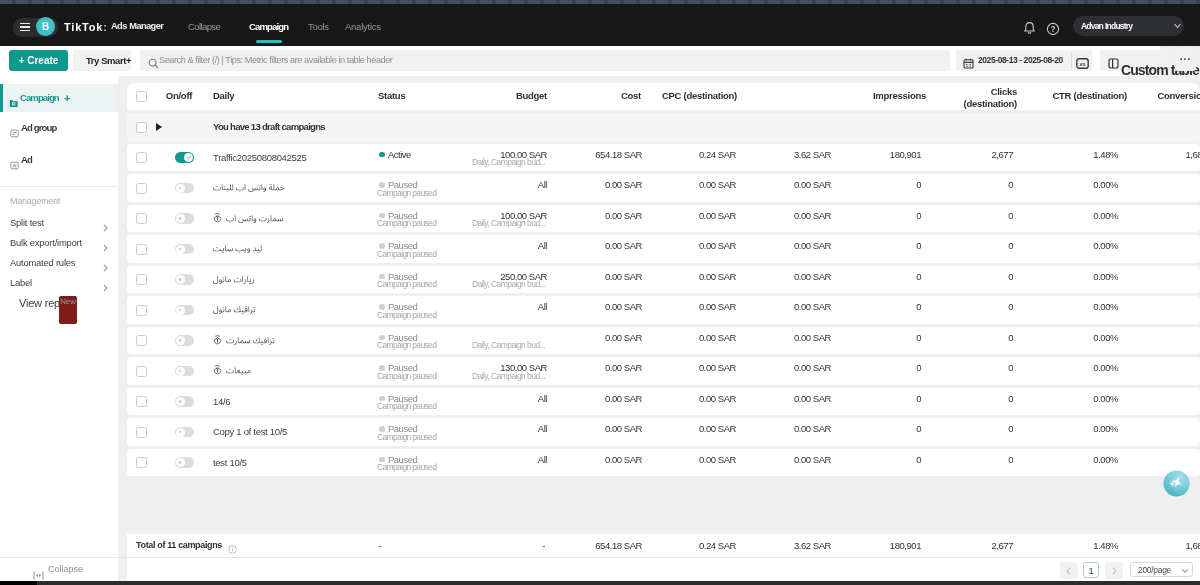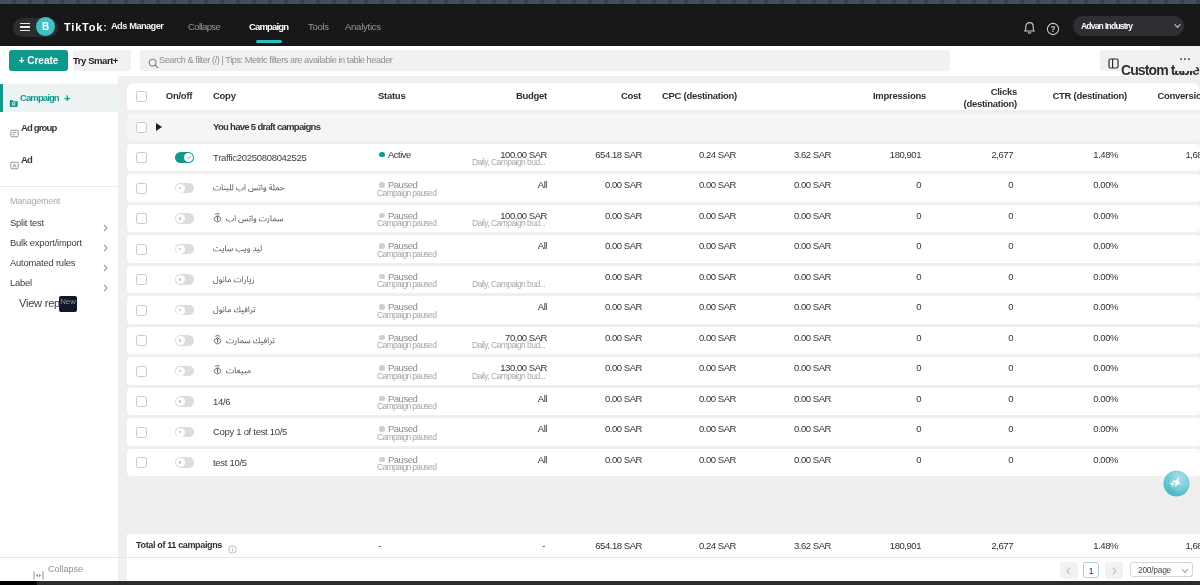--- a/index.html
+++ b/index.html
@@ -42,27 +42,40 @@
       </svg></div>
   <div style="position:absolute;left:1073px;top:12px;width:111px;height:20px;border-radius:10px;background:#2e2f32"></div>
   <div style="position:absolute;left:1081px;top:12px;height:20px;line-height:20px;font-size:8.5px;font-weight:700;color:#fff;letter-spacing:-0.8px;word-spacing:0.5px;white-space:nowrap">Advan Industry</div>
   <svg style="position:absolute;left:1173px;top:19px" width="9" height="6" viewBox="0 0 9 6">
       <path d="M1.5 1.2 L4.5 4.4 L7.5 1.2" fill="none" stroke="#b9b9b9" stroke-width="1.2"></path>
     </svg>
 </div>
 
 <div style="position:absolute;left:0;top:46px;width:1160px;height:30px;background:#fff">
   <div style="position:absolute;left:9px;top:4px;width:59px;height:21px;border-radius:3px;background:#0f988c;color:#fff;text-align:center;line-height:21px;font-size:10px;font-weight:700;white-space:nowrap">+ Create</div>
-  <div style="position:absolute;left:73px;top:4px;width:58px;height:21px;border-radius:3px;background:#f1f1f1;color:#1f1f1f;text-align:left;line-height:21px;font-size:9.5px;font-weight:700;letter-spacing:-0.44px;white-space:nowrap">Try Smart+</div>
+  <div style="position:absolute;left:73px;top:4px;width:58px;height:21px;border-radius:3px;background:#f1f1f1;color:#1f1f1f;text-align:right;line-height:21px;font-size:9.5px;font-weight:700;letter-spacing:-0.44px;white-space:nowrap">Try Smart+</div>
   <div style="position:absolute;left:140px;top:4px;width:810px;height:21px;border-radius:3px;background:#f1f1f1">
     <div style="position:absolute;left:8px;top:5px"><svg width="11" height="11" viewBox="0 0 11 11">
           <circle cx="4.6" cy="4.6" r="3.4" fill="none" stroke="#7f7f7f" stroke-width="1.1"></circle>
           <path d="M7.2 7.2 L10 10" stroke="#7f7f7f" stroke-width="1.1"></path>
         </svg></div>
     <div style="position:absolute;left:19px;top:0;height:21px;line-height:21px;font-size:9.2px;letter-spacing:-0.45px;color:#8e8e8e;white-space:nowrap">Search &amp; filter (/) | Tips: Metric filters are available in table header</div>
+  </div>
+  <div style="position:absolute;left:956px;top:4px;width:136px;height:21px;border-radius:3px;background:#f1f1f1">
+    <div style="position:absolute;left:7px;top:5px"><svg width="11" height="11" viewBox="0 0 11 11">
+          <rect x="1" y="1.8" width="9" height="8.2" rx="1" fill="none" stroke="#3a3a3a" stroke-width="1.1"></rect>
+          <path d="M1 4.4 h9 M3.4 0.8 v2 M7.6 0.8 v2" stroke="#3a3a3a" stroke-width="1.1"></path>
+          <path d="M3.2 6.4 h1.4 M6.4 6.4 h1.4 M3.2 8.3 h1.4 M6.4 8.3 h1.4" stroke="#3a3a3a" stroke-width="1"></path>
+        </svg></div>
+    <div style="position:absolute;left:22px;top:0;height:21px;line-height:21px;font-size:8.5px;font-weight:700;color:#2f2f2f;letter-spacing:-0.42px;white-space:nowrap">2025-08-13 - 2025-08-20</div>
+    <div style="position:absolute;left:115px;top:3px;width:1px;height:15px;background:#d9d9d9"></div>
+    <div style="position:absolute;left:120px;top:5px"><svg width="13" height="11" viewBox="0 0 13 11">
+          <rect x="0.8" y="0.8" width="11.4" height="9.4" rx="2.2" fill="none" stroke="#3a3a3a" stroke-width="1.4"></rect>
+          <text x="6.5" y="7.8" text-anchor="middle" font-size="5.6" font-weight="bold" fill="#3a3a3a" font-family="Liberation Sans, sans-serif">vs</text>
+        </svg></div>
   </div>
   <div style="position:absolute;left:1100px;top:4px;width:70px;height:21px;border-radius:3px;background:#f1f1f1">
     <div style="position:absolute;left:8px;top:5px"><svg width="11" height="11" viewBox="0 0 11 11">
           <rect x="1" y="1" width="9" height="9" rx="1.4" fill="none" stroke="#2f2f2f" stroke-width="1.2"></rect>
           <path d="M4.6 1 v9" stroke="#2f2f2f" stroke-width="1.2"></path>
         </svg></div>
     <div style="position:absolute;left:21px;top:10px;height:21px;line-height:21px;font-size:14px;font-weight:700;color:#2f2f2f;letter-spacing:-0.9px;white-space:nowrap">Custom table</div>
   </div>
   <div style="position:absolute;left:1175px;top:4px;width:21px;height:21px;border-radius:3px;background:#f1f1f1;text-align:center;line-height:20px;font-size:10px;font-weight:700;color:#2f2f2f;letter-spacing:0.5px">···</div>
 </div>
@@ -100,40 +113,40 @@
       </svg></div>
   <div style="position:absolute;left:10px;top:181px;font-size:9.4px;letter-spacing:-0.2px;color:#3d3d3d;white-space:nowrap">Automated rules</div>
 <div style="position:absolute;left:103px;top:182px"><svg width="5" height="8" viewBox="0 0 5 8">
         <path d="M1 1 L4 4 L1 7" fill="none" stroke="#9a9a9a" stroke-width="1.1"></path>
       </svg></div>
   <div style="position:absolute;left:10px;top:201px;font-size:9.4px;letter-spacing:-0.2px;color:#3d3d3d;white-space:nowrap">Label</div>
 <div style="position:absolute;left:103px;top:202px"><svg width="5" height="8" viewBox="0 0 5 8">
         <path d="M1 1 L4 4 L1 7" fill="none" stroke="#9a9a9a" stroke-width="1.1"></path>
       </svg></div>
   <div style="position:absolute;left:19px;top:221px;font-size:11px;letter-spacing:-0.2px;color:#3d3d3d">View report</div>
-  <div style="position:absolute;left:59px;top:220px;width:18px;height:16px;background:#0f172a;border-radius:2px;text-align:center;line-height:12px;font-size:7.8px;color:#9a9a9a">New</div>
+  <div style="position:absolute;left:59px;top:220px;width:18px;height:28px;background:#7f1d1d;border-radius:2px;text-align:center;line-height:12px;font-size:7.8px;color:#9a9a9a">New</div>
 </div>
 
 <div style="position:absolute;left:127px;top:83px;width:1073px;height:26.5px;background:#fff;border-radius:8px 8px 0 0">
   <div class="cb" style="top:7.75px"></div>
   <div class="hl" style="left:32px;width:40px;text-align:center">On/off</div>
-  <div class="hl" style="left:86px">Copy</div>
+  <div class="hl" style="left:86px">Daily</div>
   <div class="hl" style="left:251px">Status</div>
   <div class="hv" style="width:420px">Budget</div>
     <div class="hv" style="width:514px">Cost</div>
     <div class="hv" style="width:610px">CPC (destination)</div>
     <div class="hv" style="width:799px">Impressions</div>
   <div class="hv" style="width:890px;line-height:12px;padding-top:3px;height:23.5px">Clicks<br>(destination)</div>
   <div class="hv" style="width:1000px">CTR (destination)</div>
     <div class="hv" style="width:1085px">Conversions</div>
 </div>
 <div class="row" style="top:113.25px;height:27.5px;background:#f4f5f6">
     <div class="cb"></div>
     <div style="position:absolute;left:29px;top:9.75px;width:0;height:0;border-left:6.5px solid #1f1f1f;border-top:4.25px solid transparent;border-bottom:4.25px solid transparent"></div>
-    <div class="nm" style="font-size:9.5px;font-weight:700;color:#333;letter-spacing:-0.7px">You have 5 draft campaigns</div>
+    <div class="nm" style="font-size:9.5px;font-weight:700;color:#333;letter-spacing:-0.7px">You have 13 draft campaigns</div>
   </div>
 <div class="row" style="top:143.75px;height:27px;background:#fff">
     <div class="cb"></div>
     <div style="position:absolute;left:48px;top:8.5px;width:19px;height:10.5px;border-radius:6px;background:#12998e">
 <div style="position:absolute;right:0.75px;top:0.75px;width:9px;height:9px;border-radius:50%;background:#fff"></div>
 <svg style="position:absolute;right:2.4px;top:3.2px" width="6" height="5" viewBox="0 0 6 5">
         <path d="M1 2.5 L2.4 3.8 L5 0.8" fill="none" stroke="#999" stroke-width="0.9"></path>
       </svg>
     </div>
     <div class="nm">Traffic20250808042525</div>
@@ -234,20 +247,21 @@
 <div style="position:absolute;left:4.2px;top:4.2px;width:2.2px;height:2.2px;border-radius:50%;background:#c0c0c0"></div>
     </div>
     <div style="position:absolute;left:86px;top:7px;display:flex;align-items:flex-start">
       <svg width="41.5" height="13" viewBox="0 -1122 5067 1585" style="display:block">
         <path d="M30 1Q30 -23 34.5 -50.5Q39 -78 48.5 -109.5Q58 -141 72 -176L144 -148Q134 -120 126.5 -95.0Q119 -70 115.5 -48.0Q112 -26 112 -6Q112 42 137.5 77.0Q163 112 208.0 131.0Q253 150 313 150Q386 150 433.5 129.0Q481 108 507.5 65.0Q534 22 543.0 -44.5Q552 -111 549 -201L530 -714H613L630 -180Q632 -113 624.5 -51.5Q617 10 596.0 61.5Q575 113 538.0 151.5Q501 190 445.0 211.0Q389 232 310 232Q257 232 207.0 218.0Q157 204 117.0 176.0Q77 148 53.5 104.5Q30 61 30 1Z M753 230 735 148Q795 140 845.5 125.5Q896 111 932.5 84.0Q969 57 989.0 13.0Q1009 -31 1009 -97Q1009 -165 984.0 -210.0Q959 -255 919 -255Q898 -255 880.0 -239.0Q862 -223 850.5 -196.0Q839 -169 839 -137Q839 -119 847.0 -107.5Q855 -96 870.5 -89.5Q886 -83 910.0 -80.0Q934 -77 966 -77H1177Q1198 -77 1207.5 -65.5Q1217 -54 1217 -38Q1217 -22 1203.0 -8.5Q1189 5 1167 5H928Q883 5 844.5 -8.0Q806 -21 782.5 -48.5Q759 -76 759 -121Q759 -163 772.0 -201.5Q785 -240 807.5 -270.5Q830 -301 860.5 -319.0Q891 -337 927 -337Q973 -337 1009.0 -310.0Q1045 -283 1066.0 -228.5Q1087 -174 1087 -91Q1087 2 1049.5 69.5Q1012 137 937.5 177.0Q863 217 753 230Z M1167 5 1177 -77Q1226 -77 1255.0 -83.0Q1284 -89 1297.0 -107.5Q1310 -126 1310 -163Q1310 -188 1302.0 -222.5Q1294 -257 1281.0 -296.0Q1268 -335 1253 -373L1334 -403Q1347 -371 1358.5 -330.0Q1370 -289 1378.0 -249.0Q1386 -209 1386 -179Q1386 -139 1377.5 -108.5Q1369 -78 1352.0 -56.5Q1335 -35 1308.5 -21.5Q1282 -8 1247.0 -1.5Q1212 5 1167 5ZM1295 -507Q1274 -507 1259.5 -521.5Q1245 -536 1245 -556Q1245 -576 1259.5 -591.0Q1274 -606 1295 -606Q1315 -606 1329.5 -591.0Q1344 -576 1344 -556Q1344 -536 1329.5 -521.5Q1315 -507 1295 -507Z M1727 5Q1647 5 1604.5 -13.0Q1562 -31 1546.0 -69.0Q1530 -107 1528 -167L1508 -714H1590L1610 -199Q1612 -150 1619.5 -123.5Q1627 -97 1653.5 -87.0Q1680 -77 1737 -77Q1758 -77 1767.5 -65.5Q1777 -54 1777 -38Q1777 -22 1763.0 -8.5Q1749 5 1727 5Z M1727 5 1737 -77Q1765 -77 1784.0 -89.0Q1803 -101 1821.0 -129.0Q1839 -157 1860 -204Q1889 -268 1917.5 -301.0Q1946 -334 1974.5 -346.0Q2003 -358 2031 -358Q2065 -358 2094.0 -340.5Q2123 -323 2145.0 -294.0Q2167 -265 2179.5 -230.5Q2192 -196 2192 -162Q2192 -102 2171.0 -66.5Q2150 -31 2117.5 -15.5Q2085 0 2050 0Q2019 0 1970.5 -12.0Q1922 -24 1848 -73L1887 -136Q1936 -105 1975.5 -93.5Q2015 -82 2041 -82Q2070 -82 2087.0 -90.5Q2104 -99 2112.0 -115.0Q2120 -131 2120 -151Q2120 -180 2106.0 -209.0Q2092 -238 2070.5 -257.0Q2049 -276 2025 -276Q2007 -276 1990.0 -266.0Q1973 -256 1955.0 -229.0Q1937 -202 1914 -151Q1890 -97 1868.5 -65.5Q1847 -34 1825.0 -19.0Q1803 -4 1779.5 0.5Q1756 5 1727 5Z M2902.0 21 2928.0 -61Q3045.0 -61 3129.5 -67.0Q3214.0 -73 3268.5 -86.5Q3323.0 -100 3349.5 -123.5Q3376.0 -147 3376.0 -181Q3376.0 -219 3362.0 -269.0Q3348.0 -319 3326.0 -376L3403.0 -403Q3416.0 -371 3427.5 -334.5Q3439.0 -298 3447.0 -262.5Q3455.0 -227 3455.0 -197Q3455.0 -138 3428.0 -96.5Q3401.0 -55 3338.0 -29.0Q3275.0 -3 3168.5 9.0Q3062.0 21 2902.0 21ZM2902.0 21Q2813.0 21 2745.5 9.5Q2678.0 -2 2633.0 -26.0Q2588.0 -50 2565.0 -88.5Q2542.0 -127 2542.0 -182Q2542.0 -207 2546.0 -233.5Q2550.0 -260 2556.5 -287.0Q2563.0 -314 2570.0 -339L2645.0 -320Q2641.0 -305 2636.0 -284.5Q2631.0 -264 2627.5 -243.0Q2624.0 -222 2624.0 -205Q2624.0 -153 2650.5 -121.5Q2677.0 -90 2743.0 -75.5Q2809.0 -61 2928.0 -61L2948.0 -11ZM3069.0 -401Q3048.0 -401 3033.5 -415.5Q3019.0 -430 3019.0 -450Q3019.0 -470 3033.5 -485.0Q3048.0 -500 3069.0 -500Q3089.0 -500 3103.5 -485.0Q3118.0 -470 3118.0 -450Q3118.0 -430 3103.5 -415.5Q3089.0 -401 3069.0 -401ZM2932.0 -401Q2911.0 -401 2896.5 -415.5Q2882.0 -430 2882.0 -450Q2882.0 -470 2896.5 -485.0Q2911.0 -500 2932.0 -500Q2952.0 -500 2966.5 -485.0Q2981.0 -470 2981.0 -450Q2981.0 -430 2966.5 -415.5Q2952.0 -401 2932.0 -401Z M3597.0 0 3577.0 -714H3658.0L3678.0 0Z M3747.0 230 3718.0 154Q3819.0 122 3873.5 77.5Q3928.0 33 3948.5 -15.0Q3969.0 -63 3969.0 -107Q3969.0 -135 3963.0 -161.0Q3957.0 -187 3942.0 -220.0Q3927.0 -253 3900.0 -302L3973.0 -339Q4011.0 -274 4027.5 -216.0Q4044.0 -158 4044.0 -114Q4044.0 -51 4023.5 0.0Q4003.0 51 3969.5 90.5Q3936.0 130 3896.5 158.0Q3857.0 186 3817.5 204.0Q3778.0 222 3747.0 230Z M4401.0 5Q4321.0 5 4278.5 -13.0Q4236.0 -31 4220.0 -69.0Q4204.0 -107 4202.0 -167L4182.0 -714H4264.0L4284.0 -199Q4286.0 -150 4293.5 -123.5Q4301.0 -97 4327.5 -87.0Q4354.0 -77 4411.0 -77Q4432.0 -77 4441.5 -65.5Q4451.0 -54 4451.0 -38Q4451.0 -22 4437.0 -8.5Q4423.0 5 4401.0 5Z M4401.0 5 4411.0 -77Q4470.0 -77 4503.0 -81.5Q4536.0 -86 4550.0 -104.5Q4564.0 -123 4564.0 -163Q4564.0 -188 4556.0 -222.5Q4548.0 -257 4535.0 -296.0Q4522.0 -335 4507.0 -373L4588.0 -403Q4601.0 -371 4612.5 -330.0Q4624.0 -289 4632.0 -249.0Q4640.0 -209 4640.0 -179Q4640.0 -129 4626.5 -94.0Q4613.0 -59 4584.0 -37.0Q4555.0 -15 4509.5 -5.0Q4464.0 5 4401.0 5ZM4586.0 194Q4565.0 194 4550.5 179.5Q4536.0 165 4536.0 145Q4536.0 125 4550.5 110.0Q4565.0 95 4586.0 95Q4606.0 95 4620.5 110.0Q4635.0 125 4635.0 145Q4635.0 165 4620.5 179.5Q4606.0 194 4586.0 194ZM4449.0 194Q4428.0 194 4413.5 179.5Q4399.0 165 4399.0 145Q4399.0 125 4413.5 110.0Q4428.0 95 4449.0 95Q4469.0 95 4483.5 110.0Q4498.0 125 4498.0 145Q4498.0 165 4483.5 179.5Q4469.0 194 4449.0 194Z M4704.0 230 4675.0 154Q4776.0 122 4830.5 77.5Q4885.0 33 4905.5 -15.0Q4926.0 -63 4926.0 -107Q4926.0 -135 4920.0 -161.0Q4914.0 -187 4899.0 -220.0Q4884.0 -253 4857.0 -302L4930.0 -339Q4968.0 -274 4984.5 -216.0Q5001.0 -158 5001.0 -114Q5001.0 -51 4980.5 0.0Q4960.0 51 4926.5 90.5Q4893.0 130 4853.5 158.0Q4814.0 186 4774.5 204.0Q4735.0 222 4704.0 230ZM4877.0 -454Q4856.0 -454 4841.5 -468.5Q4827.0 -483 4827.0 -503Q4827.0 -523 4841.5 -538.0Q4856.0 -553 4877.0 -553Q4897.0 -553 4911.5 -538.0Q4926.0 -523 4926.0 -503Q4926.0 -483 4911.5 -468.5Q4897.0 -454 4877.0 -454Z" fill="#4a4a4a"></path>
       </svg>
     </div>
     <div class="dot" style="background:#cfcfcf"></div>
     <div class="st" style="color:#8c8c8c">Paused</div>
     <div class="st2">Campaign paused</div>
+    <div class="v" style="left:0;width:420px">250.00 SAR</div>
     <div class="v2" style="left:0;width:418px">Daily, Campaign bud...</div>
     <div class="v" style="left:0;width:515px">0.00 SAR</div>
     <div class="v" style="left:0;width:609px">0.00 SAR</div>
     <div class="v" style="left:0;width:704px">0.00 SAR</div>
     <div class="v" style="left:0;width:794px">0</div>
     <div class="v" style="left:0;width:886px">0</div>
     <div class="v" style="left:0;width:991px">0.00%</div>
     <div class="v" style="left:0;width:1080px">0</div>
   </div>
 <div class="row" style="top:296.25px;height:27.5px;background:#fff">
@@ -288,21 +302,20 @@
 <path d="M2.9 5.4 L4.5 3.4 L6.1 5.4" fill="none" stroke="#555" stroke-width="1"></path>
 </svg>
       </div>
       <svg width="48.8" height="13" viewBox="0 -1122 5948 1585" style="display:block">
         <path d="M390 21 416 -61Q533 -61 617.5 -67.0Q702 -73 756.5 -86.5Q811 -100 837.5 -123.5Q864 -147 864 -181Q864 -219 850.0 -269.0Q836 -319 814 -376L891 -403Q904 -371 915.5 -334.5Q927 -298 935.0 -262.5Q943 -227 943 -197Q943 -138 916.0 -96.5Q889 -55 826.0 -29.0Q763 -3 656.5 9.0Q550 21 390 21ZM390 21Q301 21 233.5 9.5Q166 -2 121.0 -26.0Q76 -50 53.0 -88.5Q30 -127 30 -182Q30 -207 34.0 -233.5Q38 -260 44.5 -287.0Q51 -314 58 -339L133 -320Q129 -305 124.0 -284.5Q119 -264 115.5 -243.0Q112 -222 112 -205Q112 -153 138.5 -121.5Q165 -90 231.0 -75.5Q297 -61 416 -61L436 -11ZM557 -401Q536 -401 521.5 -415.5Q507 -430 507 -450Q507 -470 521.5 -485.0Q536 -500 557 -500Q577 -500 591.5 -485.0Q606 -470 606 -450Q606 -430 591.5 -415.5Q577 -401 557 -401ZM420 -401Q399 -401 384.5 -415.5Q370 -430 370 -450Q370 -470 384.5 -485.0Q399 -500 420 -500Q440 -500 454.5 -485.0Q469 -470 469 -450Q469 -430 454.5 -415.5Q440 -401 420 -401Z M997 230 968 154Q1069 122 1123.5 77.5Q1178 33 1198.5 -15.0Q1219 -63 1219 -107Q1219 -135 1213.0 -161.0Q1207 -187 1192.0 -220.0Q1177 -253 1150 -302L1223 -339Q1261 -274 1277.5 -216.0Q1294 -158 1294 -114Q1294 -51 1273.5 0.0Q1253 51 1219.5 90.5Q1186 130 1146.5 158.0Q1107 186 1067.5 204.0Q1028 222 997 230Z M1651 5Q1571 5 1528.5 -13.0Q1486 -31 1470.0 -69.0Q1454 -107 1452 -167L1432 -714H1514L1534 -199Q1536 -150 1543.5 -123.5Q1551 -97 1577.5 -87.0Q1604 -77 1661 -77Q1682 -77 1691.5 -65.5Q1701 -54 1701 -38Q1701 -22 1687.0 -8.5Q1673 5 1651 5Z M1651 5 1661 -77Q1689 -77 1705.5 -89.0Q1722 -101 1737.5 -129.0Q1753 -157 1777 -204Q1801 -252 1825.5 -282.5Q1850 -313 1873.5 -330.5Q1897 -348 1918.0 -355.0Q1939 -362 1957 -362Q1990 -362 2016.0 -347.5Q2042 -333 2065.0 -298.5Q2088 -264 2112 -204Q2135 -149 2153.5 -121.5Q2172 -94 2192.5 -85.5Q2213 -77 2239 -77Q2260 -77 2269.5 -65.5Q2279 -54 2279 -38Q2279 -22 2265.0 -8.5Q2251 5 2229 5Q2190 5 2157.5 -8.0Q2125 -21 2103 -49L2117 -70Q2106 -39 2087.5 -19.5Q2069 0 2046.0 9.5Q2023 19 1997 19Q1964 19 1929.5 5.0Q1895 -9 1863.0 -35.0Q1831 -61 1807 -96Q1781 -50 1757.5 -28.5Q1734 -7 1709.0 -1.0Q1684 5 1651 5ZM1845 -172Q1862 -144 1881.5 -123.0Q1901 -102 1921.0 -88.5Q1941 -75 1960.5 -68.5Q1980 -62 1996 -62Q2031 -62 2047.5 -87.0Q2064 -112 2046 -157Q2037 -180 2027.5 -202.0Q2018 -224 2007.0 -242.5Q1996 -261 1982.0 -271.5Q1968 -282 1951 -282Q1936 -282 1919.5 -272.0Q1903 -262 1884.5 -238.0Q1866 -214 1845 -172Z M2229 5 2239 -77Q2271 -77 2291.0 -81.5Q2311 -86 2324.5 -104.5Q2338 -123 2350.0 -163.0Q2362 -203 2378 -275L2453 -254Q2449 -237 2444.0 -215.5Q2439 -194 2435.0 -171.5Q2431 -149 2431 -130Q2431 -105 2450.0 -91.0Q2469 -77 2519 -77Q2549 -77 2568.0 -82.0Q2587 -87 2599.5 -106.0Q2612 -125 2622.0 -167.0Q2632 -209 2643 -282L2719 -268Q2716 -250 2712.0 -224.0Q2708 -198 2704.5 -172.5Q2701 -147 2701 -130Q2701 -116 2707.5 -103.5Q2714 -91 2733.5 -84.0Q2753 -77 2792 -77Q2821 -77 2842.5 -84.0Q2864 -91 2875.5 -110.0Q2887 -129 2887 -163Q2887 -201 2869.5 -258.5Q2852 -316 2830 -373L2911 -403Q2924 -371 2935.5 -330.0Q2947 -289 2955.0 -249.0Q2963 -209 2963 -179Q2963 -133 2951.0 -98.0Q2939 -63 2917.0 -40.5Q2895 -18 2863.0 -6.5Q2831 5 2791 5Q2744 5 2714.0 -6.0Q2684 -17 2668.0 -39.5Q2652 -62 2647 -97H2681Q2662 -54 2641.0 -32.0Q2620 -10 2589.0 -2.5Q2558 5 2507 5Q2482 5 2453.5 -3.0Q2425 -11 2404.0 -34.5Q2383 -58 2379 -105L2409 -111Q2392 -60 2367.5 -35.5Q2343 -11 2309.0 -3.0Q2275 5 2229 5Z M3663.0 21 3689.0 -61Q3787.0 -61 3851.0 -68.5Q3915.0 -76 3950.5 -92.5Q3986.0 -109 4000.0 -135.5Q4014.0 -162 4012.0 -200L3993.0 -714H4074.0L4094.0 -209Q4096.0 -158 4110.5 -129.0Q4125.0 -100 4150.0 -88.5Q4175.0 -77 4205.0 -77Q4226.0 -77 4235.5 -65.5Q4245.0 -54 4245.0 -38Q4245.0 -22 4231.0 -8.5Q4217.0 5 4195.0 5Q4148.0 5 4119.0 -9.5Q4090.0 -24 4074.5 -46.0Q4059.0 -68 4054.0 -92L4075.0 -91Q4055.0 -60 4021.0 -38.5Q3987.0 -17 3937.0 -4.0Q3887.0 9 3819.5 15.0Q3752.0 21 3663.0 21ZM3637.0 -204 3618.0 -267Q3660.0 -278 3686.0 -286.0Q3712.0 -294 3723.5 -301.5Q3735.0 -309 3735.0 -317Q3735.0 -328 3723.5 -337.5Q3712.0 -347 3697.5 -357.5Q3683.0 -368 3671.5 -382.0Q3660.0 -396 3660.0 -416Q3660.0 -434 3670.5 -453.5Q3681.0 -473 3708.0 -494.5Q3735.0 -516 3784.0 -540L3815.0 -483Q3769.0 -461 3747.5 -445.5Q3726.0 -430 3726.0 -418Q3726.0 -409 3737.5 -399.0Q3749.0 -389 3763.5 -377.0Q3778.0 -365 3789.5 -349.5Q3801.0 -334 3801.0 -313Q3801.0 -299 3795.0 -285.5Q3789.0 -272 3771.5 -258.5Q3754.0 -245 3722.0 -231.5Q3690.0 -218 3637.0 -204ZM3663.0 21Q3574.0 21 3506.5 9.5Q3439.0 -2 3394.0 -26.0Q3349.0 -50 3326.0 -88.5Q3303.0 -127 3303.0 -182Q3303.0 -207 3307.0 -233.5Q3311.0 -260 3317.5 -287.0Q3324.0 -314 3331.0 -339L3406.0 -320Q3402.0 -305 3397.0 -284.5Q3392.0 -264 3388.5 -243.0Q3385.0 -222 3385.0 -205Q3385.0 -153 3411.5 -121.5Q3438.0 -90 3504.0 -75.5Q3570.0 -61 3689.0 -61L3709.0 -11Z M4195.0 5 4205.0 -77Q4255.0 -77 4283.0 -84.5Q4311.0 -92 4325.5 -113.5Q4340.0 -135 4349.0 -176.0Q4358.0 -217 4371.0 -283L4449.0 -268Q4445.0 -250 4440.0 -228.0Q4435.0 -206 4431.5 -184.5Q4428.0 -163 4428.0 -147Q4428.0 -132 4430.0 -119.0Q4432.0 -106 4445.0 -97.0Q4458.0 -88 4489.0 -82.5Q4520.0 -77 4578.0 -77Q4599.0 -77 4608.5 -65.5Q4618.0 -54 4618.0 -38Q4618.0 -22 4604.0 -8.5Q4590.0 5 4568.0 5Q4507.0 5 4471.0 -1.5Q4435.0 -8 4416.5 -21.0Q4398.0 -34 4390.5 -53.5Q4383.0 -73 4379.0 -99L4409.0 -97Q4393.0 -65 4374.5 -45.0Q4356.0 -25 4332.0 -14.0Q4308.0 -3 4274.5 1.0Q4241.0 5 4195.0 5ZM4447.0 194Q4426.0 194 4411.5 179.5Q4397.0 165 4397.0 145Q4397.0 125 4411.5 110.0Q4426.0 95 4447.0 95Q4467.0 95 4481.5 110.0Q4496.0 125 4496.0 145Q4496.0 165 4481.5 179.5Q4467.0 194 4447.0 194ZM4310.0 194Q4289.0 194 4274.5 179.5Q4260.0 165 4260.0 145Q4260.0 125 4274.5 110.0Q4289.0 95 4310.0 95Q4330.0 95 4344.5 110.0Q4359.0 125 4359.0 145Q4359.0 165 4344.5 179.5Q4330.0 194 4310.0 194Z M4568.0 5 4578.0 -77Q4603.0 -77 4633.5 -77.5Q4664.0 -78 4695.5 -79.0Q4727.0 -80 4754.0 -83.5Q4781.0 -87 4799.0 -93Q4835.0 -106 4855.0 -125.5Q4875.0 -145 4883.5 -177.5Q4892.0 -210 4892.0 -261Q4892.0 -303 4881.0 -339.0Q4870.0 -375 4850.0 -397.0Q4830.0 -419 4802.0 -419Q4779.0 -419 4760.5 -401.5Q4742.0 -384 4731.5 -357.0Q4721.0 -330 4721.0 -303Q4721.0 -282 4729.5 -267.0Q4738.0 -252 4758.0 -243.5Q4778.0 -235 4810.0 -235Q4839.0 -235 4868.5 -241.0Q4898.0 -247 4919.0 -257L4923.0 -187Q4907.0 -176 4887.0 -169.0Q4867.0 -162 4845.0 -159.0Q4823.0 -156 4801.0 -156Q4750.0 -156 4714.5 -172.5Q4679.0 -189 4660.5 -217.5Q4642.0 -246 4642.0 -283Q4642.0 -321 4654.0 -359.5Q4666.0 -398 4688.0 -430.0Q4710.0 -462 4741.0 -481.5Q4772.0 -501 4810.0 -501Q4864.0 -501 4899.5 -466.0Q4935.0 -431 4952.5 -374.5Q4970.0 -318 4970.0 -255Q4970.0 -180 4944.5 -126.5Q4919.0 -73 4860.0 -38Q4837.0 -25 4804.5 -16.5Q4772.0 -8 4733.5 -3.0Q4695.0 2 4653.0 3.5Q4611.0 5 4568.0 5ZM4791.0 -604Q4770.0 -604 4755.5 -618.5Q4741.0 -633 4741.0 -653Q4741.0 -673 4755.5 -688.0Q4770.0 -703 4791.0 -703Q4811.0 -703 4825.5 -688.0Q4840.0 -673 4840.0 -653Q4840.0 -633 4825.5 -618.5Q4811.0 -604 4791.0 -604Z M5107.0 0 5087.0 -714H5168.0L5188.0 0Z M5257.0 232 5228.0 156Q5301.0 132 5349.5 101.0Q5398.0 70 5426.5 35.0Q5455.0 0 5467.0 -36.5Q5479.0 -73 5479.0 -107Q5479.0 -156 5457.5 -206.5Q5436.0 -257 5410.0 -302L5483.0 -339Q5502.0 -304 5516.5 -270.0Q5531.0 -236 5542.5 -206.0Q5554.0 -176 5561.0 -151Q5575.0 -108 5597.5 -92.5Q5620.0 -77 5659.0 -77Q5680.0 -77 5689.5 -65.5Q5699.0 -54 5699.0 -38Q5699.0 -22 5685.0 -8.5Q5671.0 5 5649.0 5Q5605.0 5 5577.5 -10.5Q5550.0 -26 5536.0 -51.5Q5522.0 -77 5517.0 -105L5549.0 -87Q5549.0 -21 5519.5 33.5Q5490.0 88 5444.0 128.5Q5398.0 169 5348.0 195.0Q5298.0 221 5257.0 232Z M5649.0 5 5659.0 -77Q5718.0 -77 5751.0 -81.5Q5784.0 -86 5798.0 -104.5Q5812.0 -123 5812.0 -163Q5812.0 -188 5804.0 -222.5Q5796.0 -257 5783.0 -296.0Q5770.0 -335 5755.0 -373L5836.0 -403Q5849.0 -371 5860.5 -330.0Q5872.0 -289 5880.0 -249.0Q5888.0 -209 5888.0 -179Q5888.0 -129 5874.5 -94.0Q5861.0 -59 5832.0 -37.0Q5803.0 -15 5757.5 -5.0Q5712.0 5 5649.0 5ZM5867.0 -507Q5846.0 -507 5831.5 -521.5Q5817.0 -536 5817.0 -556Q5817.0 -576 5831.5 -591.0Q5846.0 -606 5867.0 -606Q5887.0 -606 5901.5 -591.0Q5916.0 -576 5916.0 -556Q5916.0 -536 5901.5 -521.5Q5887.0 -507 5867.0 -507ZM5730.0 -507Q5709.0 -507 5694.5 -521.5Q5680.0 -536 5680.0 -556Q5680.0 -576 5694.5 -591.0Q5709.0 -606 5730.0 -606Q5750.0 -606 5764.5 -591.0Q5779.0 -576 5779.0 -556Q5779.0 -536 5764.5 -521.5Q5750.0 -507 5730.0 -507Z" fill="#4a4a4a"></path>
       </svg>
     </div>
     <div class="dot" style="background:#cfcfcf"></div>
     <div class="st" style="color:#8c8c8c">Paused</div>
     <div class="st2">Campaign paused</div>
-    <div class="v" style="left:0;width:420px">70.00 SAR</div>
     <div class="v2" style="left:0;width:418px">Daily, Campaign bud...</div>
     <div class="v" style="left:0;width:515px">0.00 SAR</div>
     <div class="v" style="left:0;width:609px">0.00 SAR</div>
     <div class="v" style="left:0;width:704px">0.00 SAR</div>
     <div class="v" style="left:0;width:794px">0</div>
     <div class="v" style="left:0;width:886px">0</div>
     <div class="v" style="left:0;width:991px">0.00%</div>
     <div class="v" style="left:0;width:1080px">0</div>
   </div>
 <div class="row" style="top:357.25px;height:27.5px;background:#fff">

